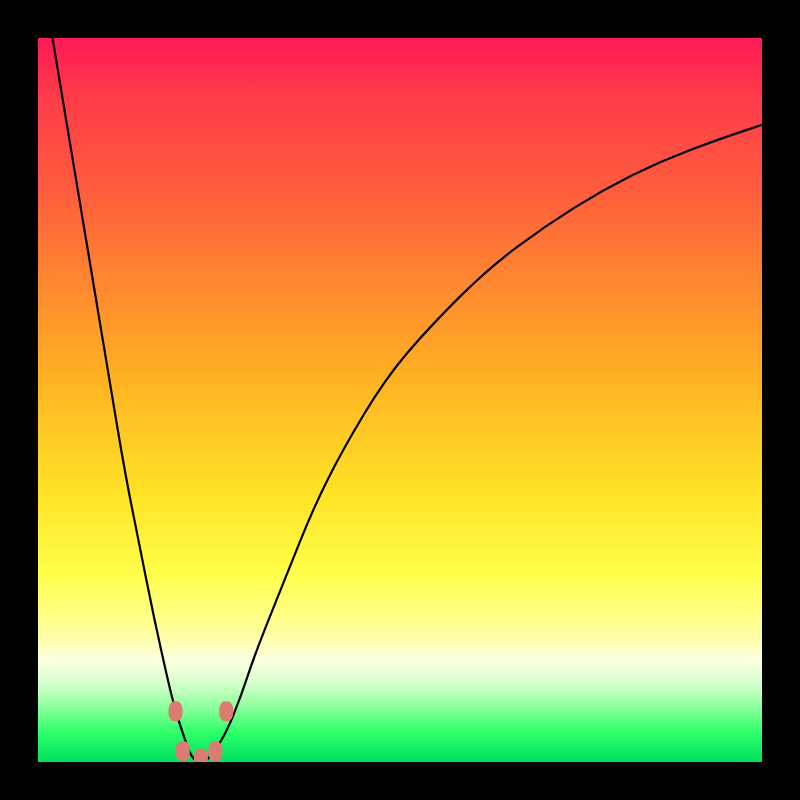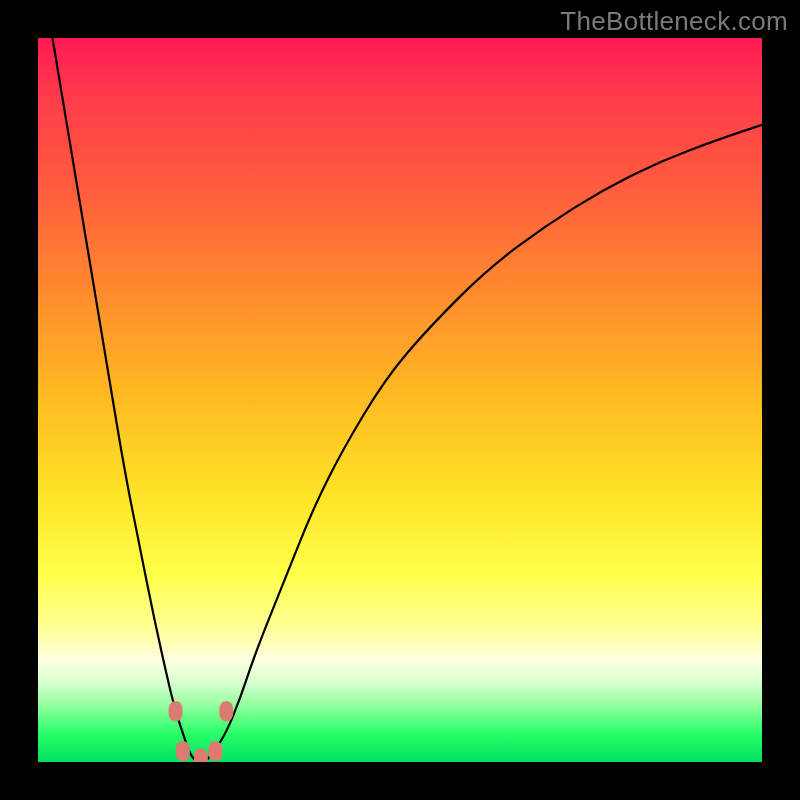--- a/index.html
+++ b/index.html
@@ -55,21 +55,20 @@
     top: 0;
     width: 724px;
     height: 724px;
   }
 </style>
 </head>
 <body>
 
 <div class="frame">
 
-  <div class="watermark">TheBottleneck.com</div>
 
   <div class="plot">
     <svg class="curve" viewBox="0 0 724 724" preserveAspectRatio="none">
       <g id="curve-group">
           <path d="M 14.48 0 Q 28.96 86.88 36.2 130.32 Q 43.44 173.76 50.68 217.2 Q 57.92 260.64 65.16 304.08 Q 72.4 347.52 79.64 390.96 Q 86.88 434.4 94.12 470.6 Q 101.36000000000001 506.8 108.60000000000001 543 Q 115.84 579.2 123.08 611.78 Q 130.32 644.36 133.94 658.8399999999999 Q 137.56 673.3199999999999 141.18 684.18 Q 144.8 695.04 148.42000000000002 705.9 Q 152.04 716.76 155.66 720.38 Q 159.28 724 162.9 724 Q 166.52 724 170.14 720.38 Q 173.76 716.76 181 705.9 Q 188.24 695.04 195.48000000000002 676.94 Q 202.72000000000003 658.84 209.96 637.12 Q 217.2 615.4 231.68 579.2 Q 246.16000000000003 543 260.64 506.8 Q 275.12 470.6 289.6 441.64 Q 304.08 412.68 325.79999999999995 376.48 Q 347.52 340.28 369.24 314.94 Q 390.96000000000004 289.6 419.92 260.64 Q 448.88 231.67999999999995 477.84 209.95999999999998 Q 506.79999999999995 188.24 535.76 170.14 Q 564.72 152.03999999999996 593.6800000000001 137.56 Q 622.64 123.08000000000004 651.5999999999999 112.22000000000003 Q 680.56 101.36000000000001 702.28 94.12 L 724 86.88" fill="none" stroke="#000" stroke-width="2.2"></path>
         </g>
       <g id="marker-group">
           <rect x="130.56" y="663.3199999999999" width="14" height="20" rx="6" ry="8" fill="#db7b72"></rect>
           <rect x="137.8" y="703.14" width="14" height="20" rx="6" ry="8" fill="#db7b72"></rect>
           <rect x="155.9" y="710.38" width="14" height="20" rx="6" ry="8" fill="#db7b72"></rect>

